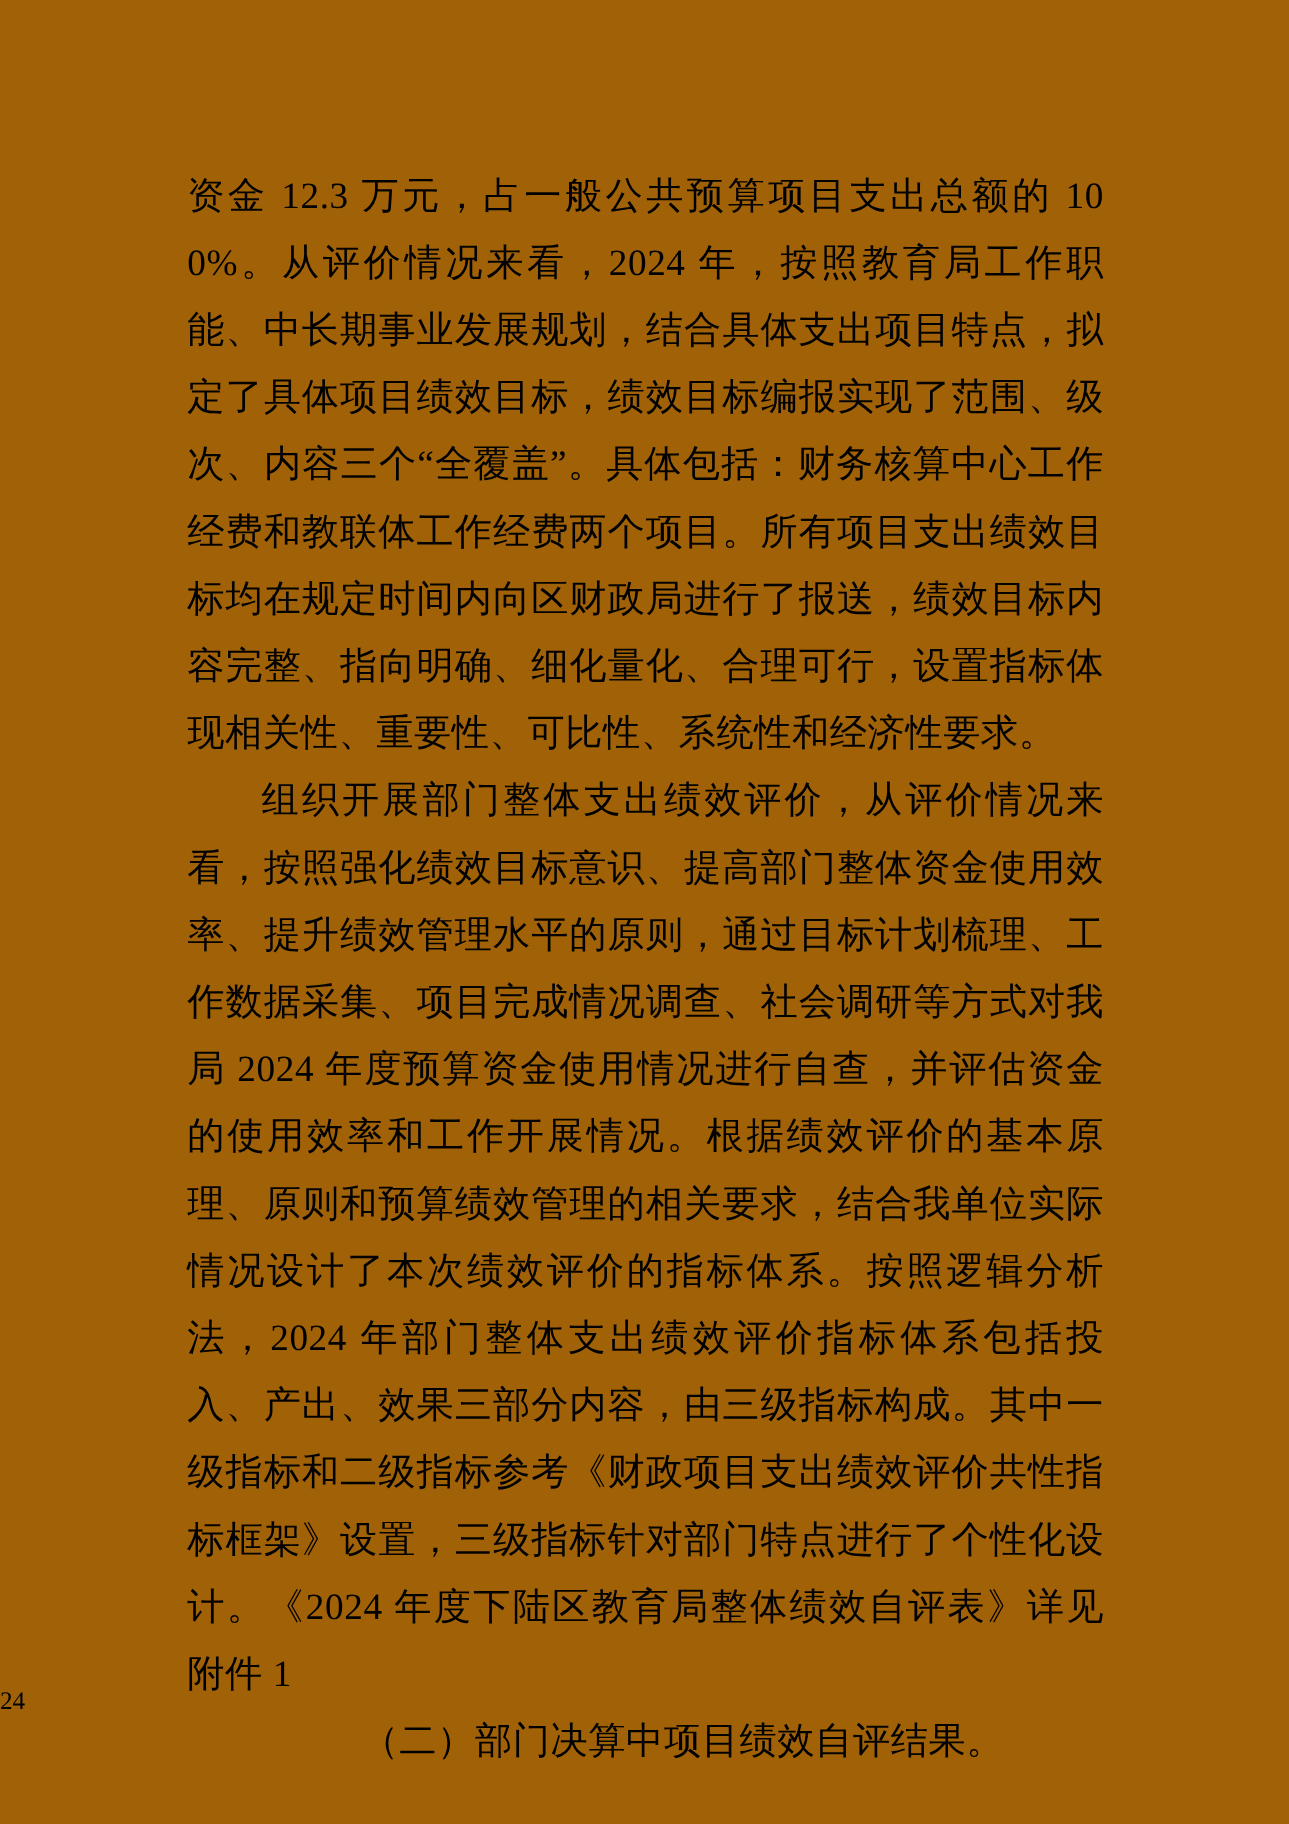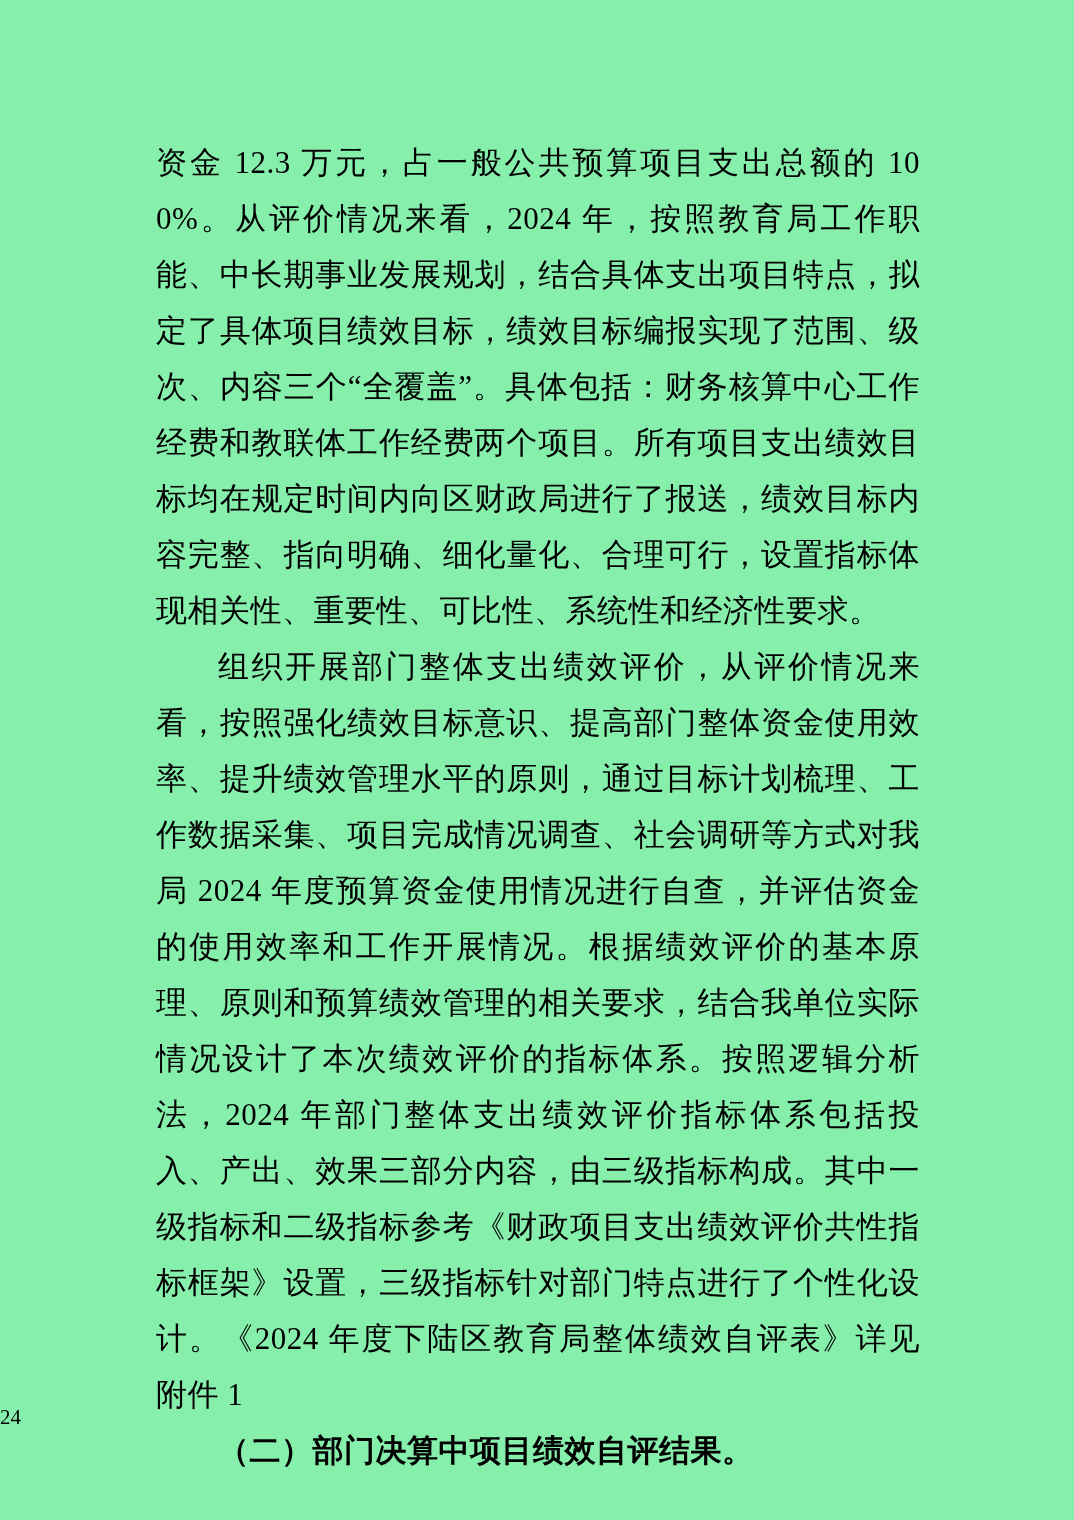--- a/index.html
+++ b/index.html
@@ -4,21 +4,21 @@
 <style>
   html, body {
     margin: 0;
     padding: 0;
     background: #ffffff;
   }
   .page {
     position: relative;
     width: 1074px;
     height: 1520px;
-    background: #86efac;
+    background: #a16207;
     overflow: hidden;
     font-family: "Liberation Serif", "DejaVu Serif", serif;
     color: #000000;
   }
   .content {
     position: absolute;
     top: 135px;
     left: 156px;
     width: 764px;
   }
@@ -28,22 +28,22 @@
     line-height: 56px;
     text-align: justify;
     text-justify: inter-ideograph;
     letter-spacing: 0.5px;
     word-break: break-all;
   }
   .indent {
     text-indent: 2em;
   }
   .heading {
-    font-weight: bold;
-    text-align: left;
+    font-weight: normal;
+    text-align: center;
   }
   .page-number {
     position: absolute;
     top: 1404px;
     left: 0;
     width: 100%;
     font-size: 21px;
     line-height: 26px;
     color: #000000;
   }

